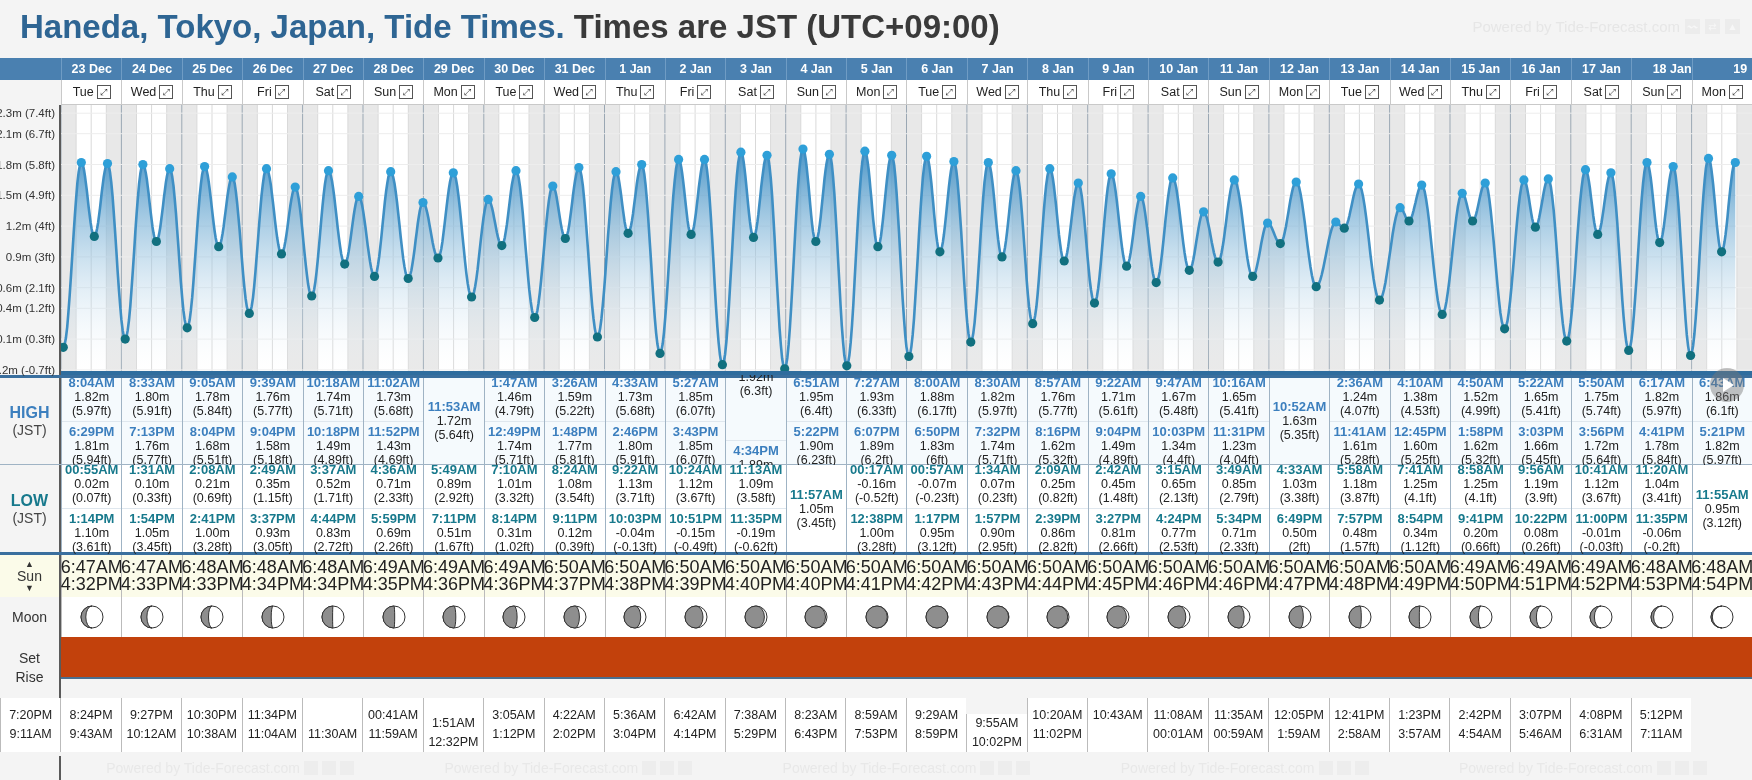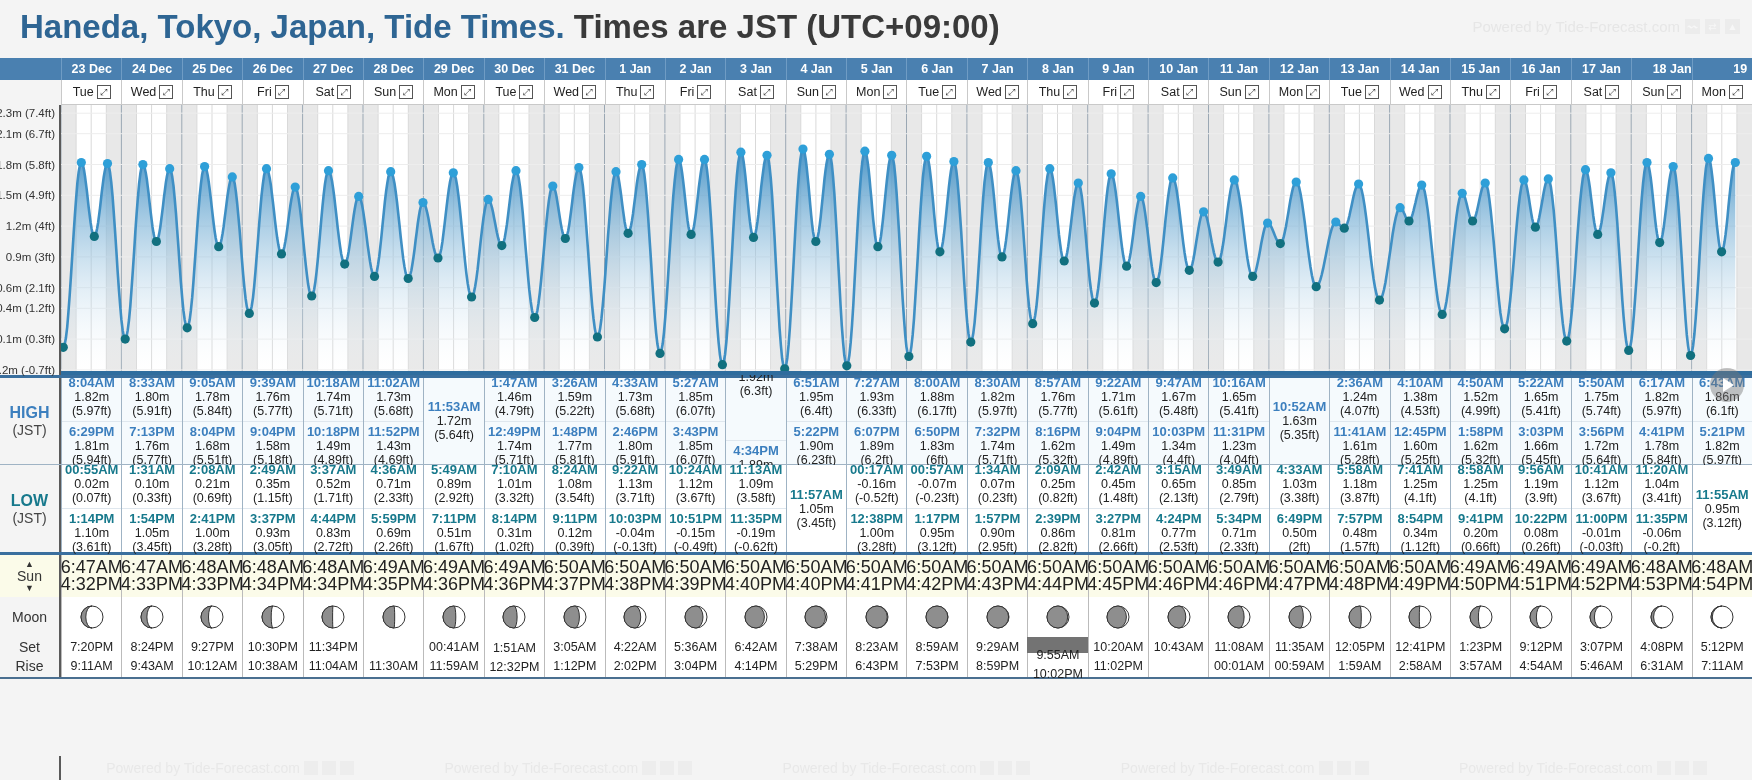--- a/index.html
+++ b/index.html
@@ -109,21 +109,21 @@
   .moonrow{ height:40px; background:#fff; }
   .moonrow .lbl{
     background:#f4f4f4; display:flex; align-items:center; justify-content:center;
     font-size:14px; color:#333; border-right:2px solid #5a5a5a;
   }
   .moonrow .cell{
     border-left:1px solid #bbb; display:flex; align-items:center;
     justify-content:center; background:#fff;
   }
 
-  .srrow{ height:42px; background:#737373; border-bottom:2px solid #4a6f90;}
+  .srrow{ height:42px; background:#c2410c; border-bottom:2px solid #4a6f90;flex-direction:column;}
   .srrow .lbl{
     background:#f4f4f4; display:flex; flex-direction:column;
     align-items:center; justify-content:center; font-size:14px; color:#333;
     border-right:2px solid #5a5a5a; line-height:19px;
   }
   .srrow .cell{
     border-left:1px solid #bbb; display:flex; flex-direction:column;
     align-items:center; justify-content:center; font-size:12.5px; color:#222;
     line-height:19px; background:#fff;
   }
@@ -1702,21 +1702,21 @@
         </div>
         <div class="cell" style="flex: 0 0 60.3929px; width: 60.3929px;">
           <div>12:41PM</div>
           <div>2:58AM</div>
         </div>
         <div class="cell" style="flex: 0 0 60.3929px; width: 60.3929px;">
           <div>1:23PM</div>
           <div>3:57AM</div>
         </div>
         <div class="cell" style="flex: 0 0 60.3929px; width: 60.3929px;">
-          <div>9:12PM</div>
+          <div>2:42PM</div>
           <div>4:54AM</div>
         </div>
         <div class="cell" style="flex: 0 0 60.3929px; width: 60.3929px;">
           <div>3:07PM</div>
           <div>5:46AM</div>
         </div>
         <div class="cell" style="flex: 0 0 60.3929px; width: 60.3929px;">
           <div>4:08PM</div>
           <div>6:31AM</div>
         </div>

